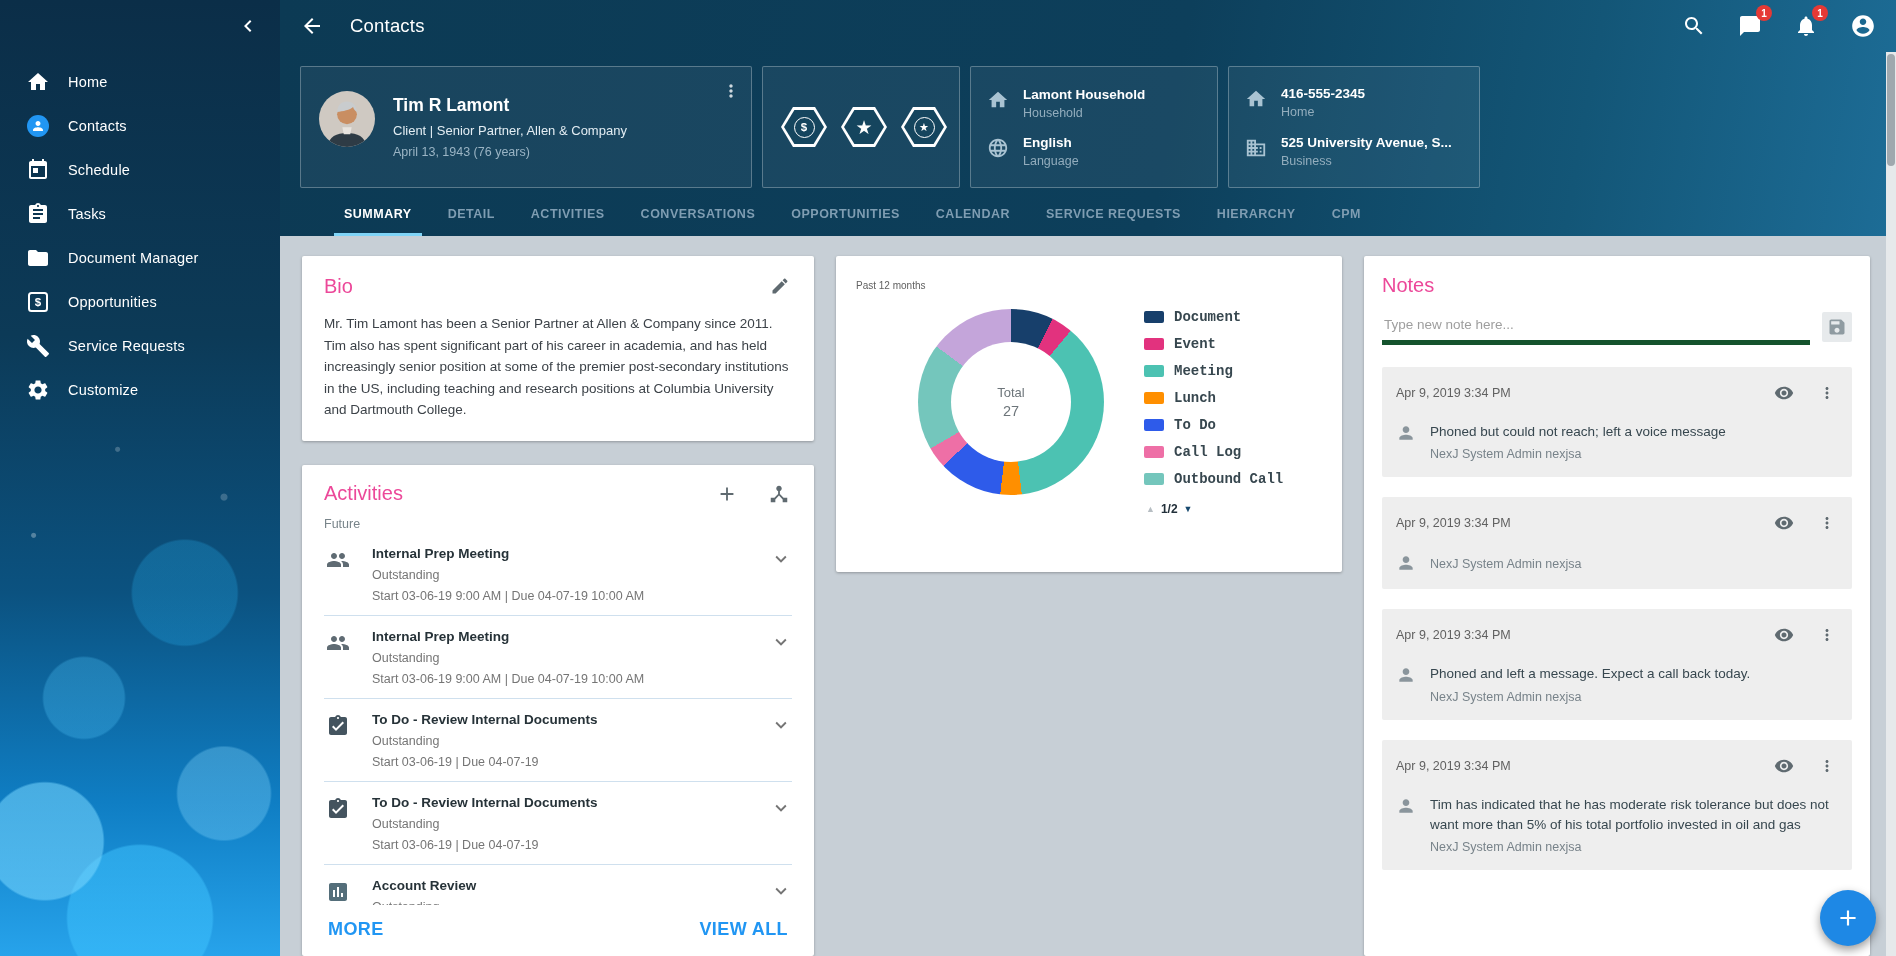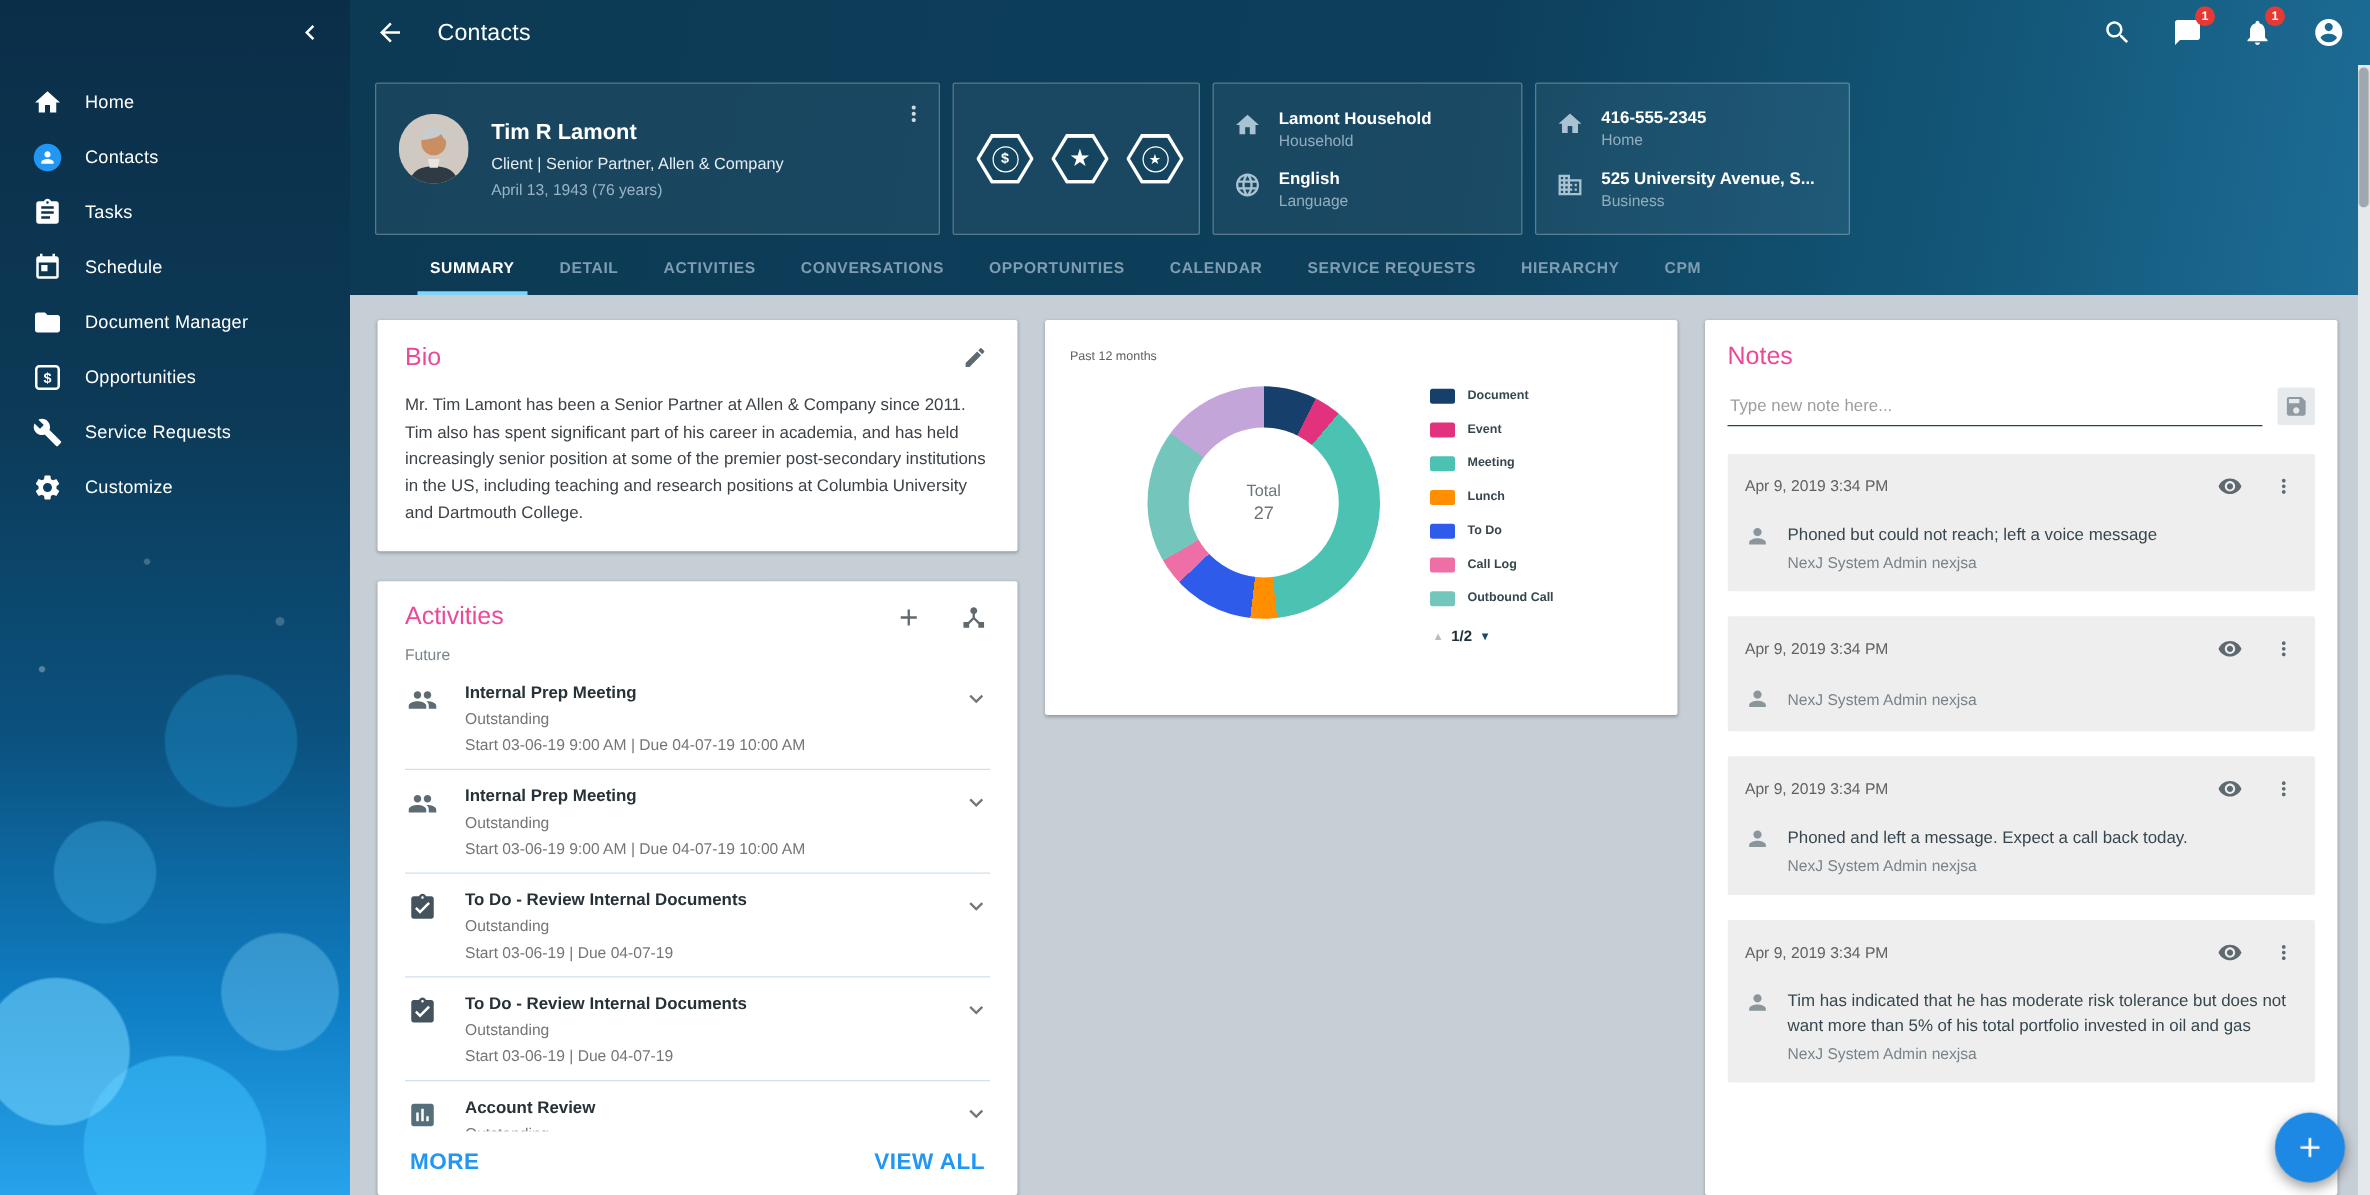--- a/index.html
+++ b/index.html
@@ -114,29 +114,29 @@
   .chart-body { flex: 1; display: flex; align-items: flex-start; margin-top: 10px; }
   .donut-wrap { position: relative; width: 186px; height: 186px; margin: 8px 0 0 62px; flex: none; }
   .donut { width: 186px; height: 186px; border-radius: 50%; background: #eee; }
   .donut-hole { position: absolute; inset: 33px; background: #fff; border-radius: 50%; }
   .donut-center { position: absolute; inset: 0; display: flex; flex-direction: column; align-items: center; justify-content: center; gap: 3px; }
   .dc-label { font-size: 13px; color: #6d757a; }
   .dc-total { font-size: 14.5px; color: #6d757a; }
   .legend { margin-left: auto; width: 178px; padding-top: 2px; }
   .lg-row { display: flex; align-items: center; height: 27px; }
   .lg-swatch { width: 20px; height: 12px; border-radius: 2px; margin-right: 10px; flex: none; background: #ccc; }
-  .lg-label { font-size: 10px; font-weight: 600; color: #37474f; }
+  .lg-label { font-size: 14px; font-weight: 600; color: #37474f; font-family: Liberation Mono, monospace; }
   .pager { display: flex; align-items: center; gap: 6px; margin-top: 10px; padding-left: 2px; }
   .pg-up { color: #b7bec3; font-size: 9px; cursor: pointer; }
   .pg-num { font-size: 12px; font-weight: 700; color: #22303a; }
   .pg-down { color: #17496e; font-size: 9px; cursor: pointer; }
 
   .panel-notes { flex: 1; min-height: 0; display: flex; flex-direction: column; padding: 18px 18px 0; }
   .note-input-row { display: flex; align-items: center; margin-top: 12px; flex: none; }
-  .note-input { flex: 1; border: none; border-bottom: 1px solid #14532d; outline: none; font-size: 13.5px; padding: 8px 2px;
+  .note-input { flex: 1; border: none; border-bottom: 5px solid #14532d; outline: none; font-size: 13.5px; padding: 8px 2px;
                 font-family: inherit; color: #37474f; background: transparent; }
   .note-input::placeholder { color: #9e9e9e; }
   .save-btn { background: #e7eaec; border: none; border-radius: 2px; padding: 5px; margin-left: 12px; color: #8f9ba1; cursor: pointer; }
   .notes-list { flex: 1; min-height: 0; overflow: hidden; margin-top: 22px; }
   .note-item { background: #eeeeee; border-radius: 2px; padding: 14px 14px 16px; margin-bottom: 20px; }
   .note-head { display: flex; align-items: center; }
   .note-date { font-size: 12.5px; color: #616161; }
   .note-head-icons { margin-left: auto; display: flex; align-items: center; gap: 20px; color: #5f6a70; }
   .note-body { display: flex; margin-top: 17px; }
   .note-person { width: 20px; height: 20px; color: #8a959c; flex: none; margin-right: 14px; margin-top: 1px; }
@@ -177,32 +177,32 @@
           <svg width="24" height="24" viewBox="0 0 24 24">
               <circle cx="12" cy="12" r="11" fill="#2196f3"></circle>
               <path fill="#fff" transform="translate(12,12) scale(0.62) translate(-12,-12)" d="M12 12c2.21 0 4-1.79 4-4s-1.79-4-4-4-4 1.79-4 4 1.79 4 4 4zm0 2c-2.67 0-8 1.34-8 4v2h16v-2c0-2.66-5.33-4-8-4z"></path>
             </svg>
         </span>
         <span class="nav-label">Contacts</span>
       </div>
       <div class="nav-item">
         <span class="nav-ic">
             <svg width="24" height="24" viewBox="0 0 24 24" fill="currentColor">
+              <path d="M19 3h-1V1h-2v2H8V1H6v2H5c-1.11 0-1.99.9-1.99 2L3 19c0 1.1.89 2 2 2h14c1.1 0 2-.9 2-2V5c0-1.1-.9-2-2-2zm0 16H5V8h14v11zM7 10h5v5H7z"></path>
+            </svg>
+          </span>
+        <span class="nav-label">Schedule</span>
+      </div>
+      <div class="nav-item">
+        <span class="nav-ic">
+            <svg width="24" height="24" viewBox="0 0 24 24" fill="currentColor">
               <path d="M19 3h-4.18C14.4 1.84 13.3 1 12 1c-1.3 0-2.4.84-2.82 2H5c-1.1 0-2 .9-2 2v14c0 1.1.9 2 2 2h14c1.1 0 2-.9 2-2V5c0-1.1-.9-2-2-2zm-7 0c.55 0 1 .45 1 1s-.45 1-1 1-1-.45-1-1 .45-1 1-1zm2 14H7v-2h7v2zm3-4H7v-2h10v2zm0-4H7V7h10v2z"></path>
             </svg>
           </span>
         <span class="nav-label">Tasks</span>
-      </div>
-      <div class="nav-item">
-        <span class="nav-ic">
-            <svg width="24" height="24" viewBox="0 0 24 24" fill="currentColor">
-              <path d="M19 3h-1V1h-2v2H8V1H6v2H5c-1.11 0-1.99.9-1.99 2L3 19c0 1.1.89 2 2 2h14c1.1 0 2-.9 2-2V5c0-1.1-.9-2-2-2zm0 16H5V8h14v11zM7 10h5v5H7z"></path>
-            </svg>
-          </span>
-        <span class="nav-label">Schedule</span>
       </div>
       <div class="nav-item">
         <span class="nav-ic">
             <svg width="24" height="24" viewBox="0 0 24 24" fill="currentColor">
               <path d="M10 4H4c-1.1 0-1.99.9-1.99 2L2 18c0 1.1.9 2 2 2h16c1.1 0 2-.9 2-2V8c0-1.1-.9-2-2-2h-8l-2-2z"></path>
             </svg>
           </span>
         <span class="nav-label">Document Manager</span>
       </div>
       <div class="nav-item">

